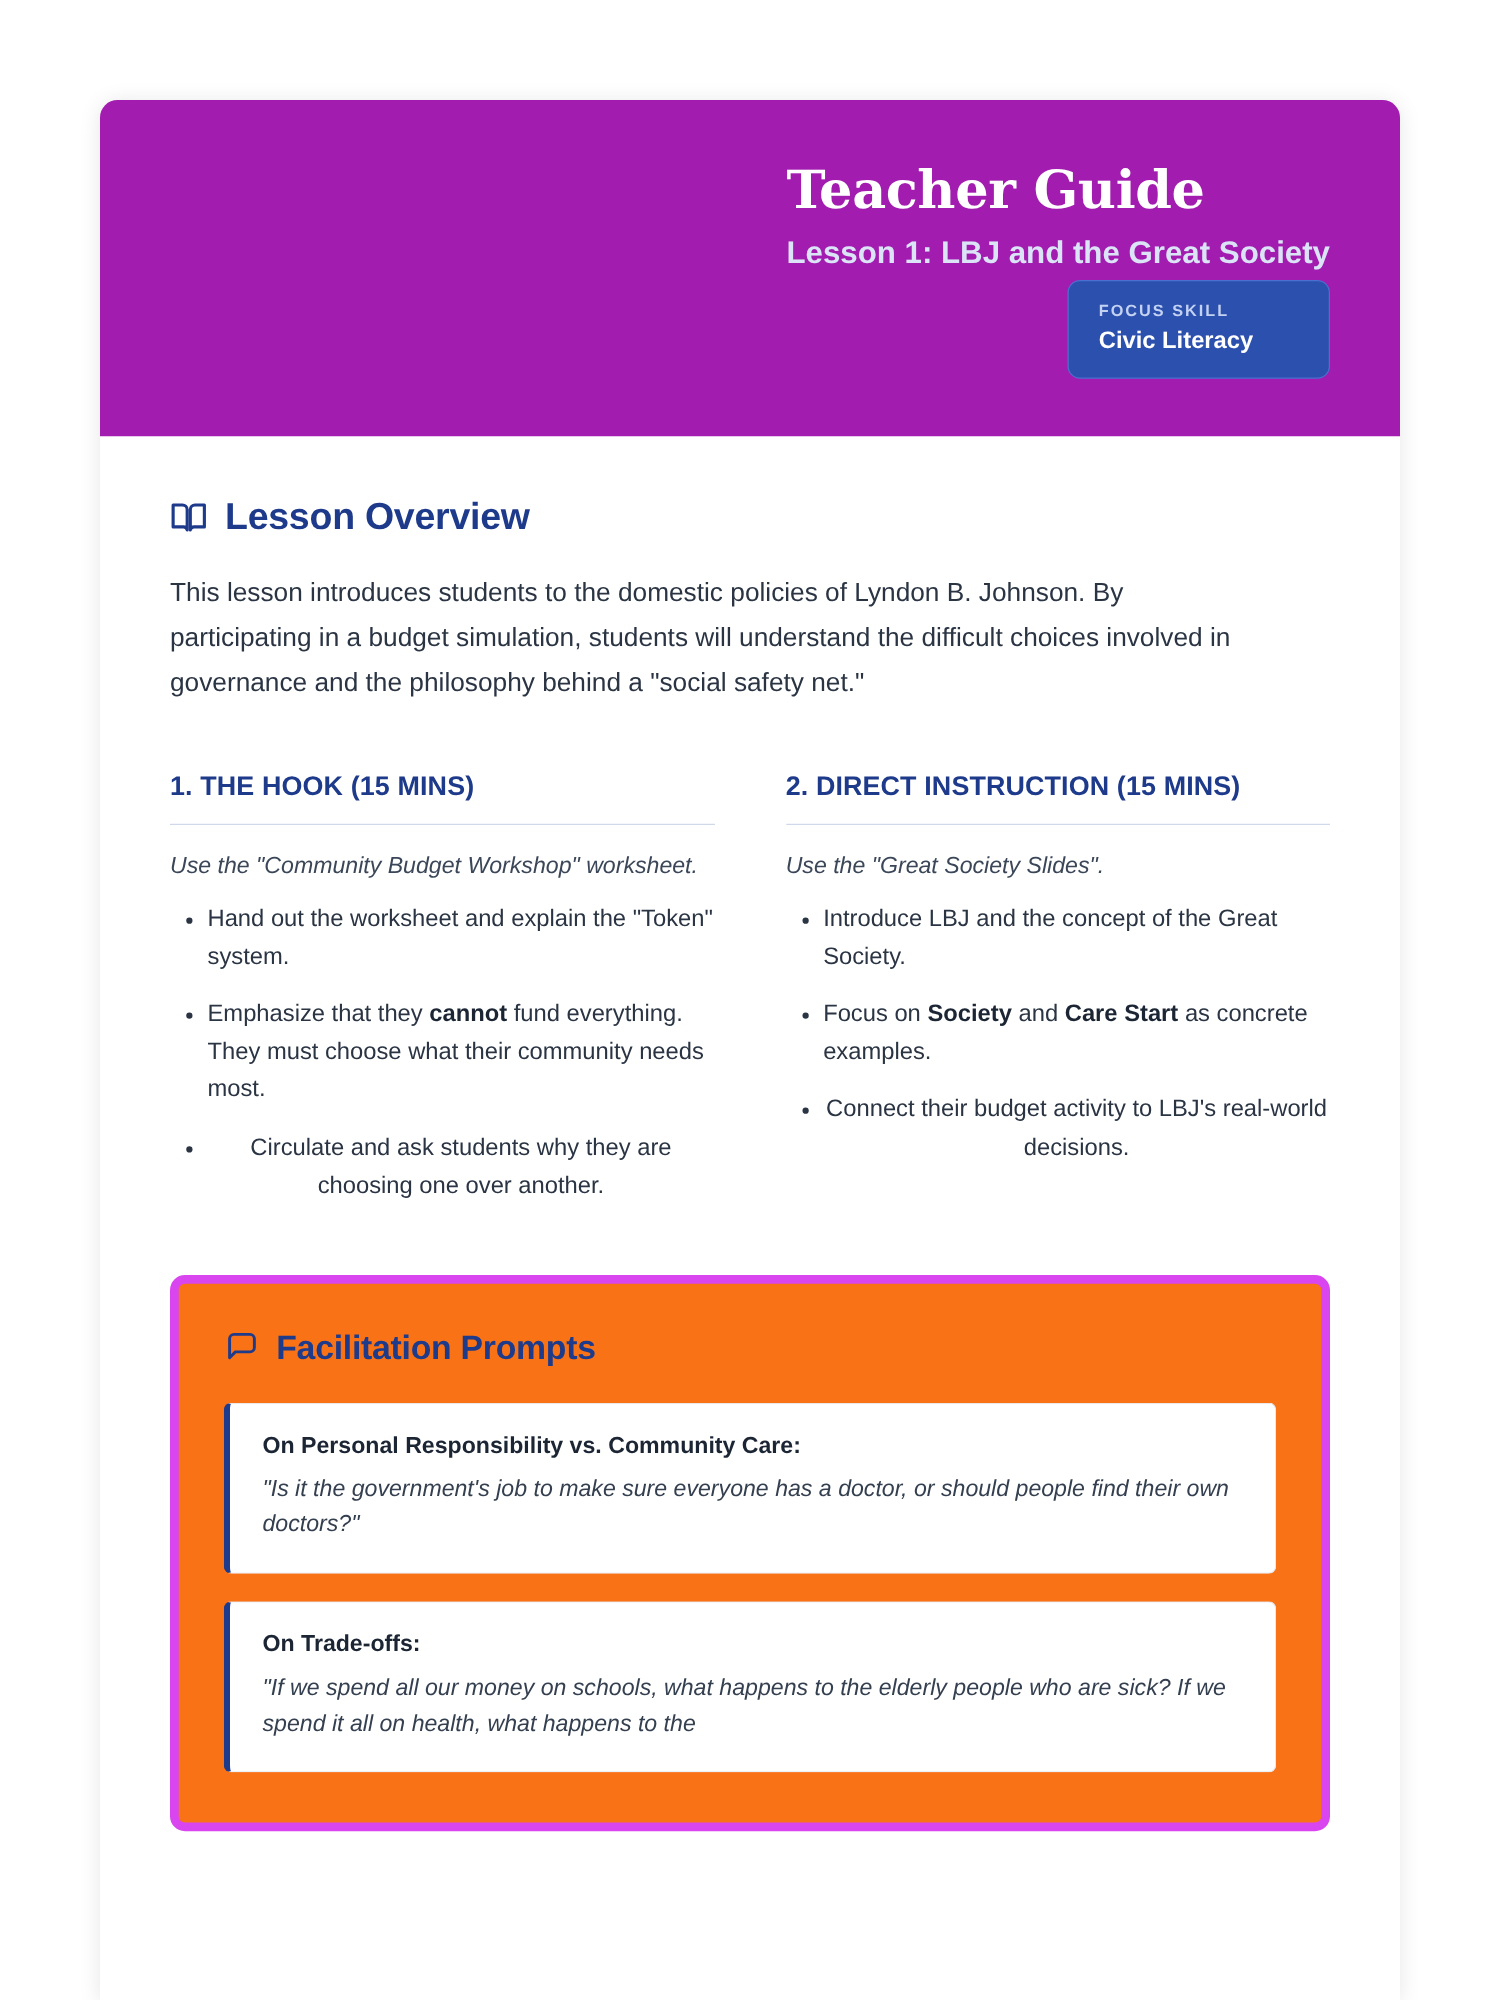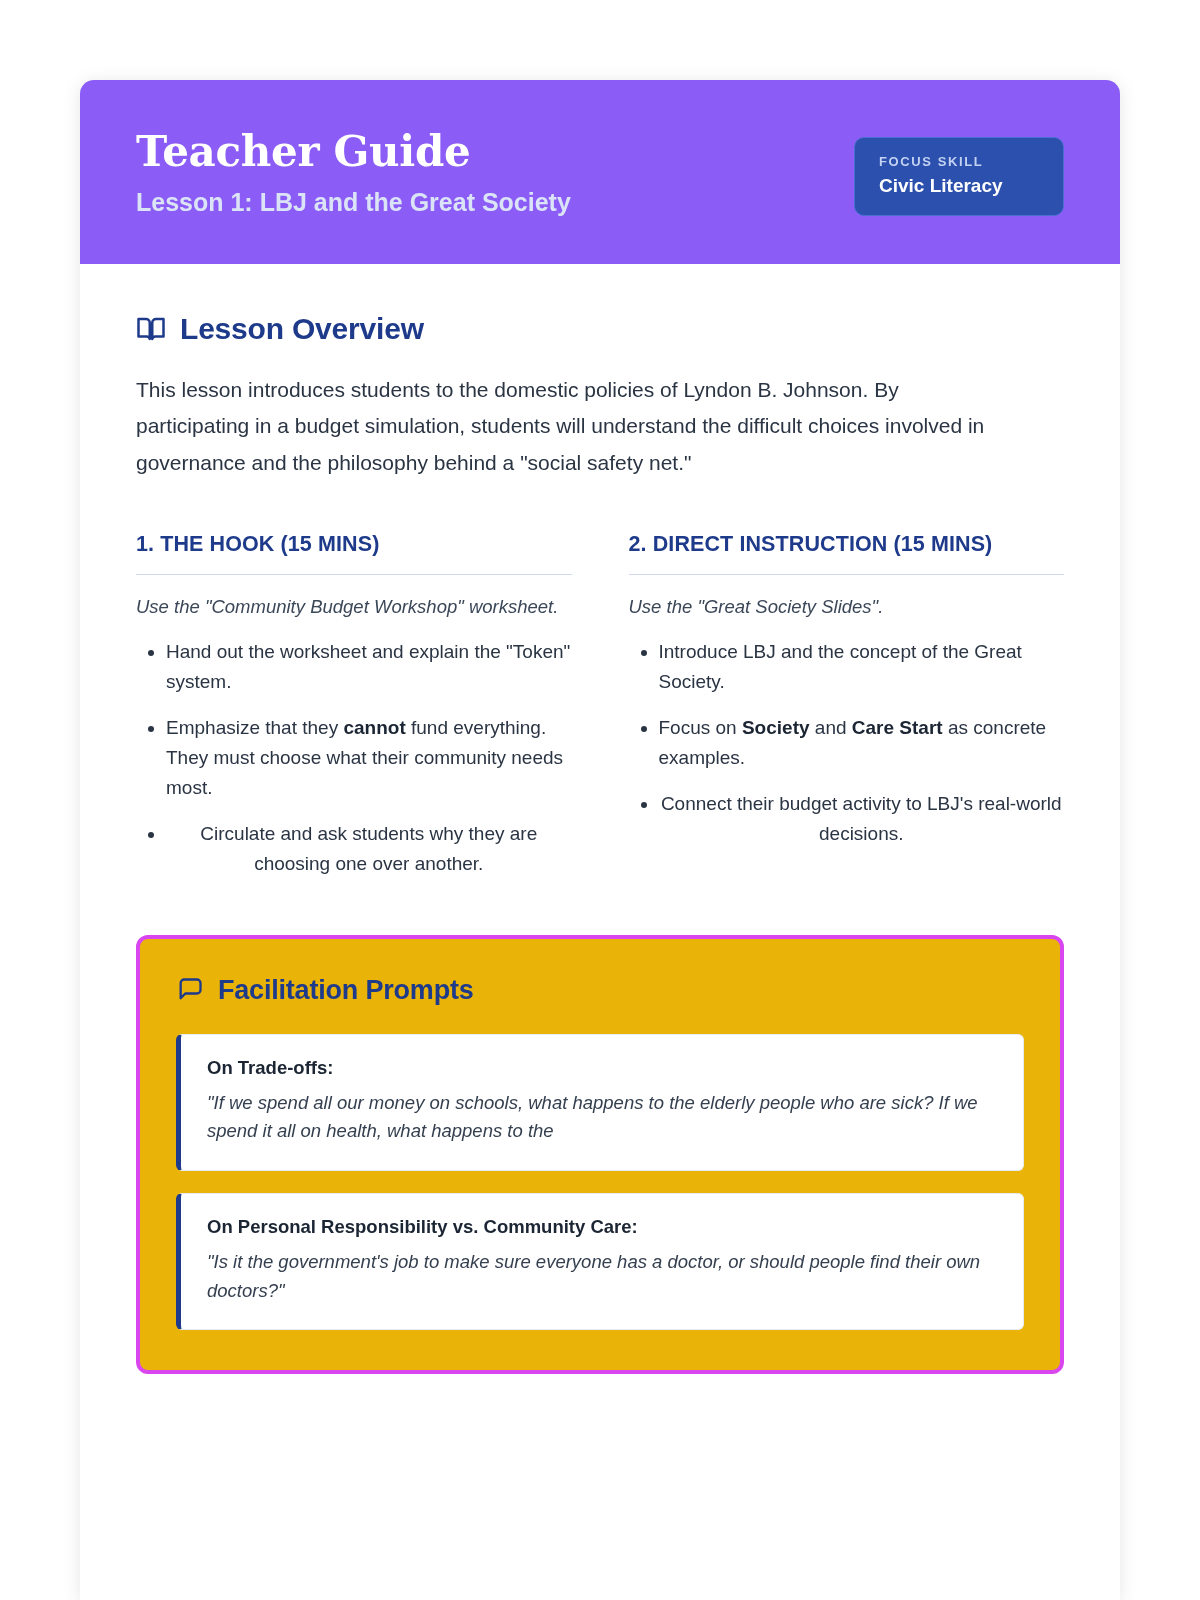--- a/index.html
+++ b/index.html
@@ -26,25 +26,26 @@
   .card {
     background: #ffffff;
     border-radius: 14px 14px 0 0;
     box-shadow: 0 2px 18px rgba(15, 23, 42, 0.10);
     overflow: hidden;
     min-height: 1520px;
   }
 
   
   .header {
-    background: #8b5cf6;
+    background: #a21caf;
     padding: 48px 56px 46px 56px;
     display: flex;
-    align-items: center;
+    align-items: flex-end;
     justify-content: space-between;
+    flex-direction: column;
   }
   .header-left {
     display: block;
   }
   .header-title {
     color: #ffffff;
     font-family: "DejaVu Serif", "Liberation Serif", serif;
     font-weight: bold;
     font-size: 42px;
     line-height: 1.12;
@@ -149,22 +150,22 @@
     font-size: 19px;
     line-height: 1.58;
     color: #2a3443;
     margin-bottom: 16px;
   }
   ul.col-list li:last-child { margin-bottom: 0; text-align: center; }
   ul.col-list li b { font-weight: bold; color: #1b2533; }
 
   
   .prompts {
-    background: #eab308;
-    border: 4px solid #d946ef;
+    background: #f97316;
+    border: 7px solid #d946ef;
     border-radius: 12px;
     padding: 36px 36px 40px 36px;
   }
   .prompts .section-heading h2 { font-size: 27px; }
   .prompts .section-heading { margin-bottom: 28px; }
 
   .prompt-card {
     background: #ffffff;
     border: 1px solid #e7ecf4;
     border-left: 5px solid #1e3a8a;
@@ -246,25 +247,25 @@
         <div class="section-heading">
           <span class="icon">
             <svg width="28" height="28" viewBox="0 0 24 24" fill="none" stroke="#1e3a8a" stroke-width="2" stroke-linecap="round" stroke-linejoin="round">
               <path d="M21 12a3 3 0 0 1-3 3H8l-4 4V6a3 3 0 0 1 3-3h11a3 3 0 0 1 3 3z"></path>
             </svg>
           </span>
           <h2>Facilitation Prompts</h2>
         </div>
 
         <div class="prompt-card">
+          <div class="prompt-title">On Personal Responsibility vs. Community Care:</div>
+          <div class="prompt-quote">"Is it the government's job to make sure everyone has a doctor, or should people find their own doctors?"</div>
+        </div>
+
+        <div class="prompt-card">
           <div class="prompt-title">On Trade-offs:</div>
           <div class="prompt-quote">"If we spend all our money on schools, what happens to the elderly people who are sick? If we spend it all on health, what happens to the</div>
-        </div>
-
-        <div class="prompt-card">
-          <div class="prompt-title">On Personal Responsibility vs. Community Care:</div>
-          <div class="prompt-quote">"Is it the government's job to make sure everyone has a doctor, or should people find their own doctors?"</div>
         </div>
       </div>
 
     </div>
   </div>
 </div>
 
 </body></html>

